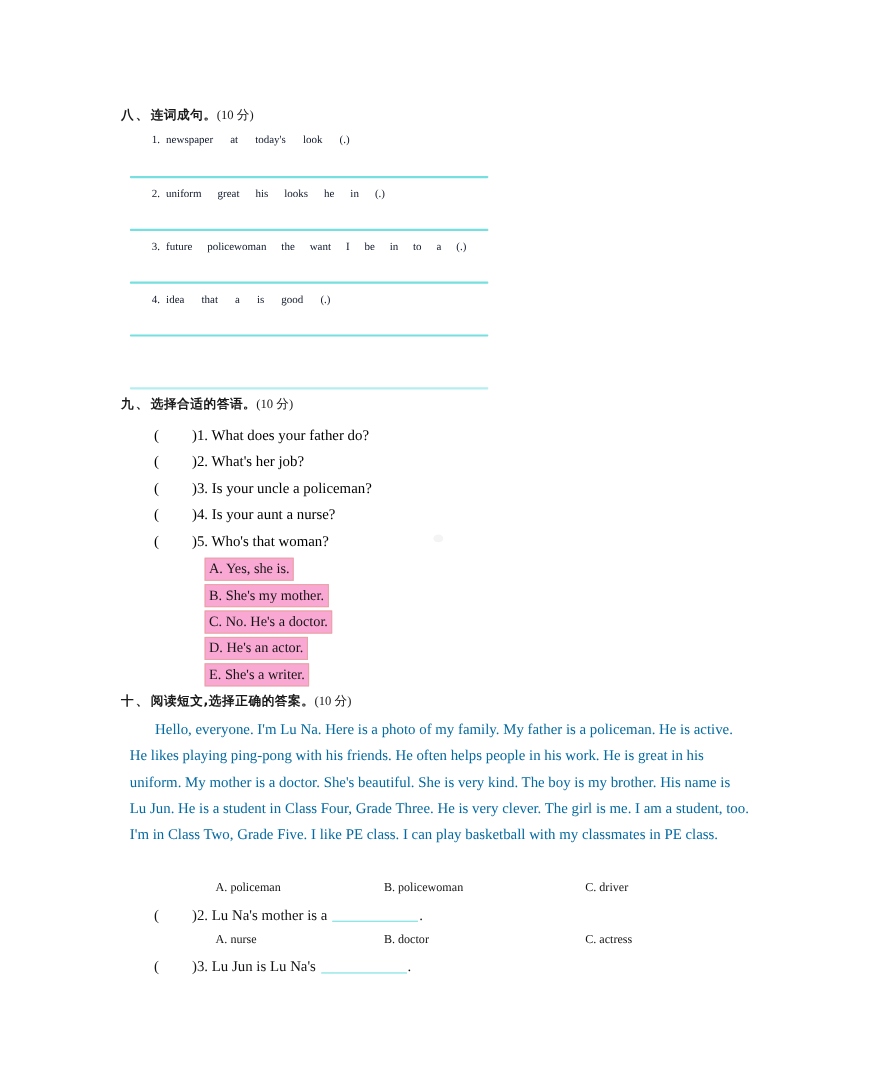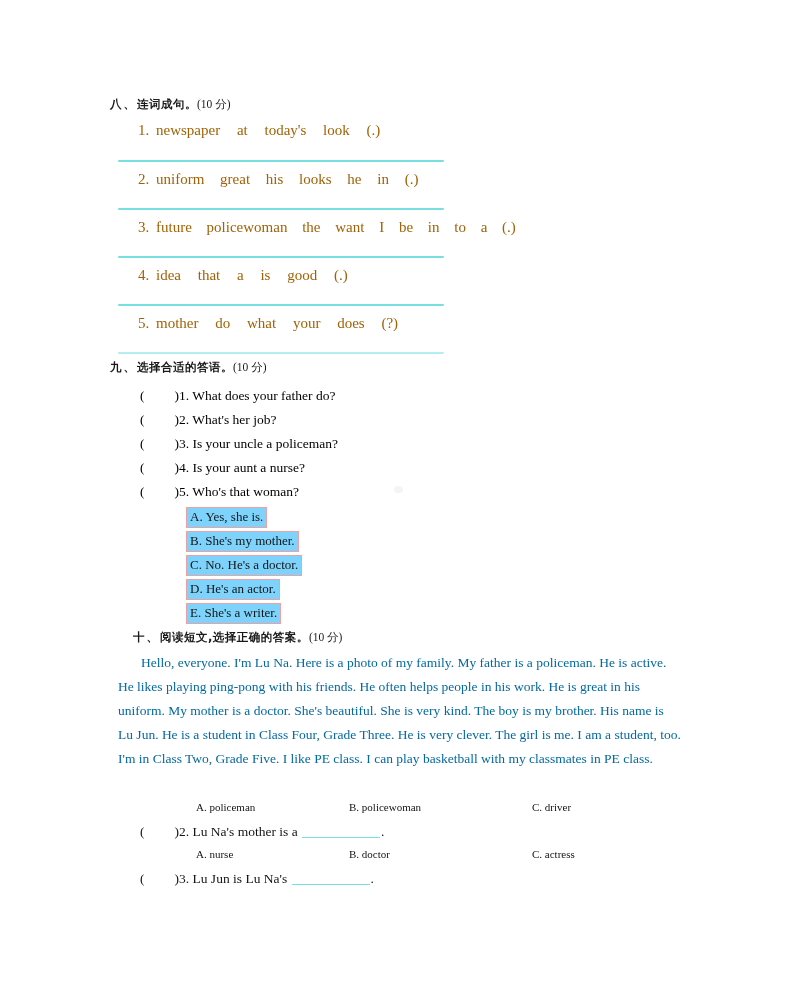--- a/index.html
+++ b/index.html
@@ -38,23 +38,23 @@
   .section-head .score {
     font-family: "Liberation Serif", serif;
     font-weight: 400;
     letter-spacing: 0;
   }
 
   
   .wo-item {
     position: absolute;
     left: 138px;
-    font-size: 15px;
-    white-space: nowrap;
-    color: #a16207;
+    font-size: 10px;
+    white-space: nowrap;
+    color: #0f172a;
   }
   .wo-item .tok { display: inline-block; }
   .wo-item .n { margin-right: 3px; }
   .rule {
     position: absolute;
     left: 118px;
     width: 326px;
     height: 2px;
     background: #76dfe0;
     border-radius: 1px;
@@ -69,21 +69,21 @@
     white-space: nowrap;
     color: #000000;
   }
   .match-item .paren-open { letter-spacing: 0; }
   .match-item .gap { display: inline-block; width: 30px; }
 
   .answer-box {
     position: absolute;
     left: 186px;
     border: 1px solid #e9a3a4;
-    background: #7dd3fc;
+    background: #f9a8d4;
     font-size: 13px;
     line-height: 16px;
     padding: 1px 3px 2px 3px;
     white-space: nowrap;
     color: #141414;
   }
 
   
   .passage-line {
     position: absolute;
@@ -175,29 +175,20 @@
     <span class="n">4.</span>
     <span class="tok" style="margin-right:13px">idea</span>
     <span class="tok" style="margin-right:13px">that</span>
     <span class="tok" style="margin-right:13px">a</span>
     <span class="tok" style="margin-right:13px">is</span>
     <span class="tok" style="margin-right:13px">good</span>
     <span class="tok">(.)</span>
   </div>
   <div class="rule" style="top:304px;"></div>
 
-  <div class="wo-item" style="top:315px;">
-    <span class="n">5.</span>
-    <span class="tok" style="margin-right:13px">mother</span>
-    <span class="tok" style="margin-right:13px">do</span>
-    <span class="tok" style="margin-right:13px">what</span>
-    <span class="tok" style="margin-right:13px">your</span>
-    <span class="tok" style="margin-right:13px">does</span>
-    <span class="tok">(?)</span>
-  </div>
   <div class="rule pale" style="top:352px;"></div>
 
   <div class="section-head" style="left:110px; top:360px;">
     <span class="num">九、</span><span>选择合适的答语。</span><span class="score">(10 分)</span>
   </div>
 
   <div class="match-item" style="top:388px;">
     <span class="paren-open">(</span><span class="gap"></span><span>)1.</span>
     <span>What does your father do?</span>
   </div>
@@ -219,21 +210,21 @@
   </div>
 
   <div class="smudge" style="left:394px; top:486px;"></div>
 
   <div class="answer-box" style="top:507px;">A. Yes, she is.</div>
   <div class="answer-box" style="top:531px;">B. She's my mother.</div>
   <div class="answer-box" style="top:555px;">C. No. He's a doctor.</div>
   <div class="answer-box" style="top:579px;">D. He's an actor.</div>
   <div class="answer-box" style="top:603px;">E. She's a writer.</div>
 
-  <div class="section-head" style="left:110px; top:630px;margin-left:23px;">
+  <div class="section-head" style="left:110px; top:630px;">
     <span class="num">十、</span><span>阅读短文,选择正确的答案。</span><span class="score">(10 分)</span>
   </div>
 
   <div class="passage-line" style="left:141px; top:655px;">Hello, everyone. I'm Lu Na. Here is a photo of my family. My father is a policeman. He is active.</div>
   <div class="passage-line" style="left:118px; top:703px;">uniform. My mother is a doctor. She's beautiful. She is very kind. The boy is my brother. His name is</div>
   <div class="passage-line" style="left:118px; top:679px;">He likes playing ping-pong with his friends. He often helps people in his work. He is great in his</div>
   <div class="passage-line" style="left:118px; top:751px;">I'm in Class Two, Grade Five. I like PE class. I can play basketball with my classmates in PE class.</div>
   <div class="passage-line" style="left:118px; top:727px;">Lu Jun. He is a student in Class Four, Grade Three. He is very clever. The girl is me. I am a student, too.</div>
 
   <div class="opt-row opt-a" style="top:801px;">A. policeman</div>

